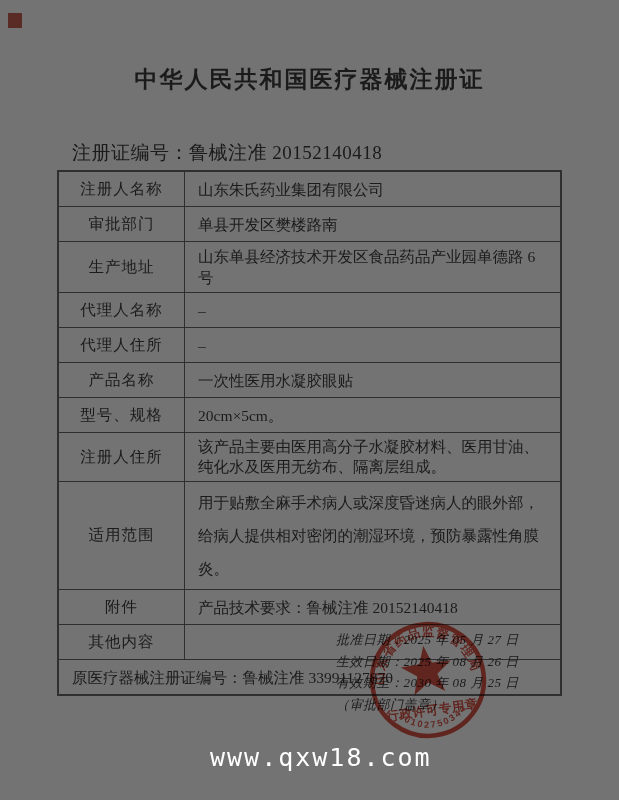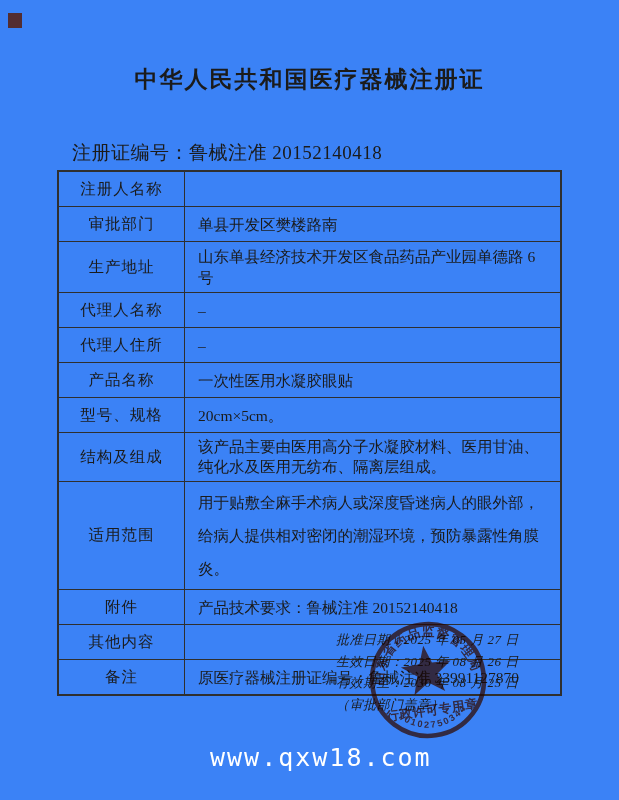--- a/index.html
+++ b/index.html
@@ -1,19 +1,19 @@
 <!DOCTYPE html>
 <html><head>
 <meta charset="utf-8">
 <style>
   html,body { margin:0; padding:0; }
   .page {
     position:relative;
     width:619px; height:800px;
-    background:#3b82f6;
+    background:#737373;
     overflow:hidden;
     font-family:"Liberation Serif","DejaVu Serif",serif;
     color:#1b1b1b;
   }
   .corner-mark{
     position:absolute; left:8px; top:13px;
     width:14px; height:15px;
     background:#57231c; opacity:.9;
   }
   .title{
@@ -87,20 +87,21 @@
 
   <h1 class="title">中华人民共和国医疗器械注册证</h1>
 
   <div class="cert-no">
     <span>注册证编号：</span><span>鲁械注准 20152140418</span>
   </div>
 
   <div class="cert-table">
     <div class="trow h-normal">
       <div class="cell label">注册人名称</div>
+      <div class="cell value">山东朱氏药业集团有限公司</div>
     </div>
     <div class="trow h-normal">
       <div class="cell label">审批部门</div>
       <div class="cell value">单县开发区樊楼路南</div>
     </div>
     <div class="trow h-normal">
       <div class="cell label">生产地址</div>
       <div class="cell value">山东单县经济技术开发区食品药品产业园单德路 6 号</div>
     </div>
     <div class="trow h-normal">
@@ -113,37 +114,36 @@
     </div>
     <div class="trow h-normal">
       <div class="cell label">产品名称</div>
       <div class="cell value">一次性医用水凝胶眼贴</div>
     </div>
     <div class="trow h-normal">
       <div class="cell label">型号、规格</div>
       <div class="cell value">20cm×5cm。</div>
     </div>
     <div class="trow h-med lh-tight">
-      <div class="cell label">结构及组成</div>
+      <div class="cell label">注册人住所</div>
       <div class="cell value">该产品主要由医用高分子水凝胶材料、医用甘油、纯化水及医用无纺布、隔离层组成。</div>
     </div>
     <div class="trow h-tall lh-wide">
       <div class="cell label">适用范围</div>
       <div class="cell value">用于贴敷全麻手术病人或深度昏迷病人的眼外部，给病人提供相对密闭的潮湿环境，预防暴露性角膜炎。</div>
     </div>
     <div class="trow h-normal">
       <div class="cell label">附件</div>
       <div class="cell value">产品技术要求：鲁械注准 20152140418</div>
     </div>
     <div class="trow h-normal">
       <div class="cell label">其他内容</div>
       <div class="cell value"></div>
     </div>
     <div class="trow h-normal">
-      <div class="cell label">备注</div>
       <div class="cell value">原医疗器械注册证编号：鲁械注准 33991127870</div>
     </div>
   </div>
 
 
   <div class="footer-right">
     <div class="fr-line">批准日期：2025 年 05 月 27 日</div>
     <div class="fr-line">生效日期：2025 年 08 月 26 日</div>
     <div class="fr-line">有效期至：2030 年 08 月 25 日</div>
     <div class="fr-line">（审批部门盖章）</div>

